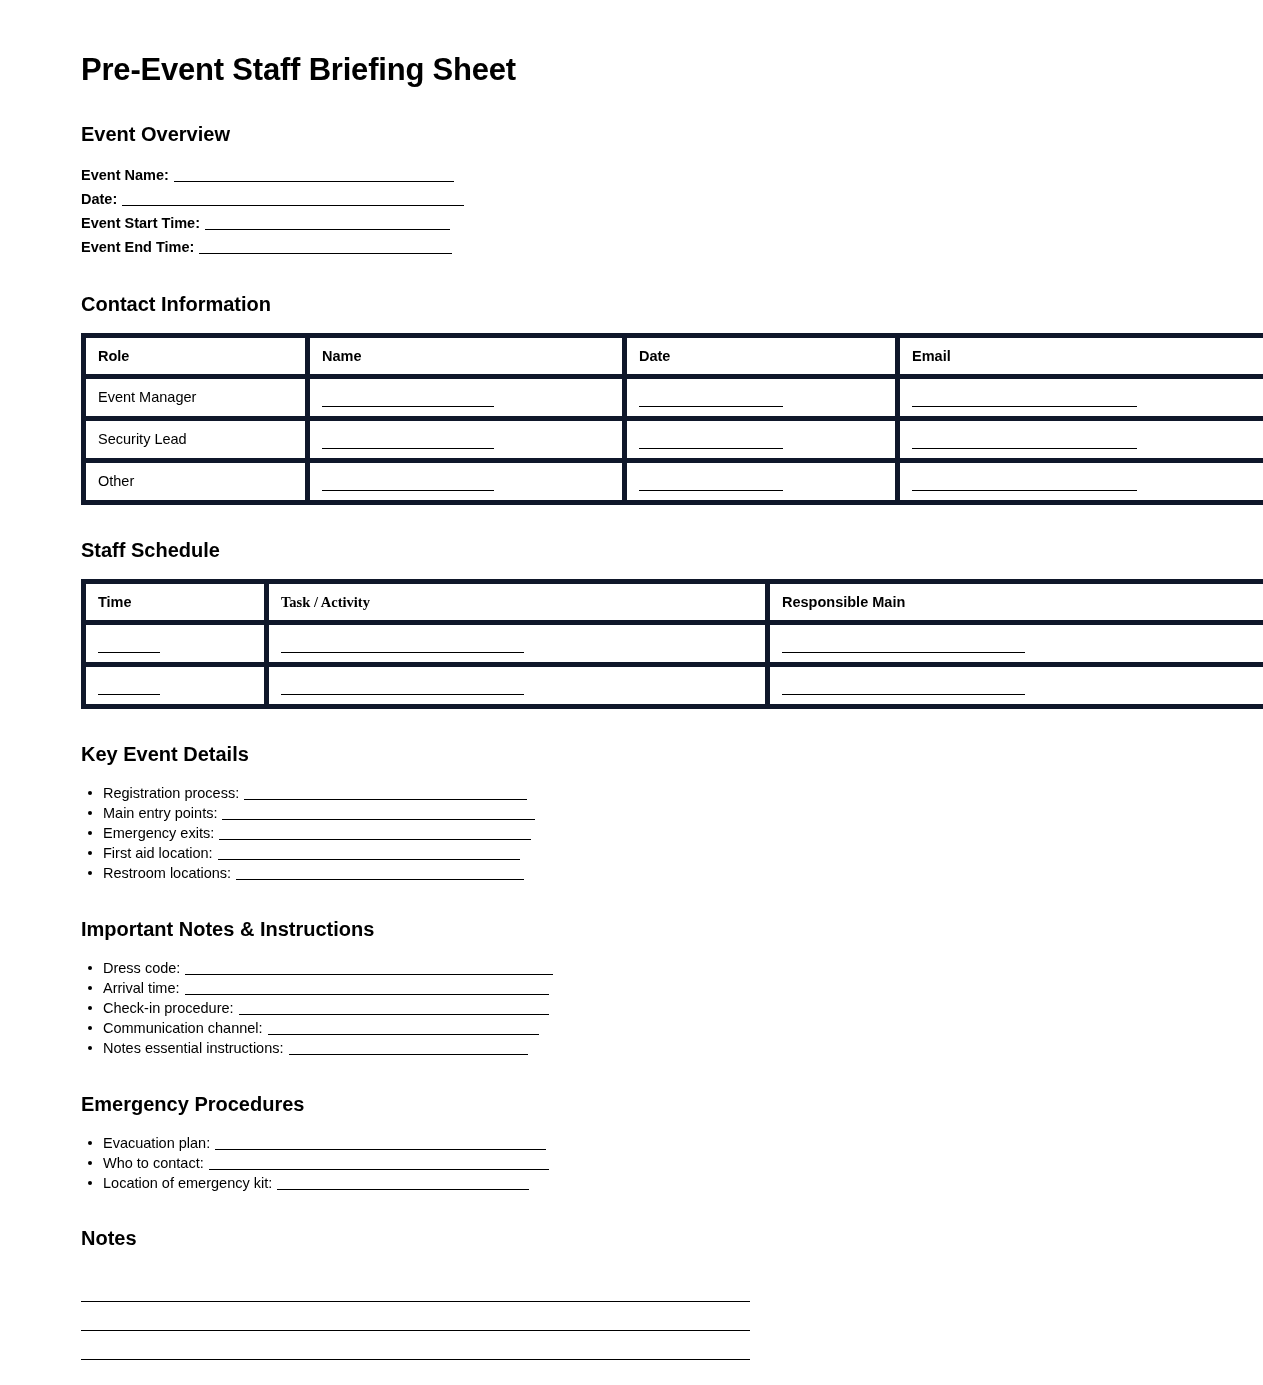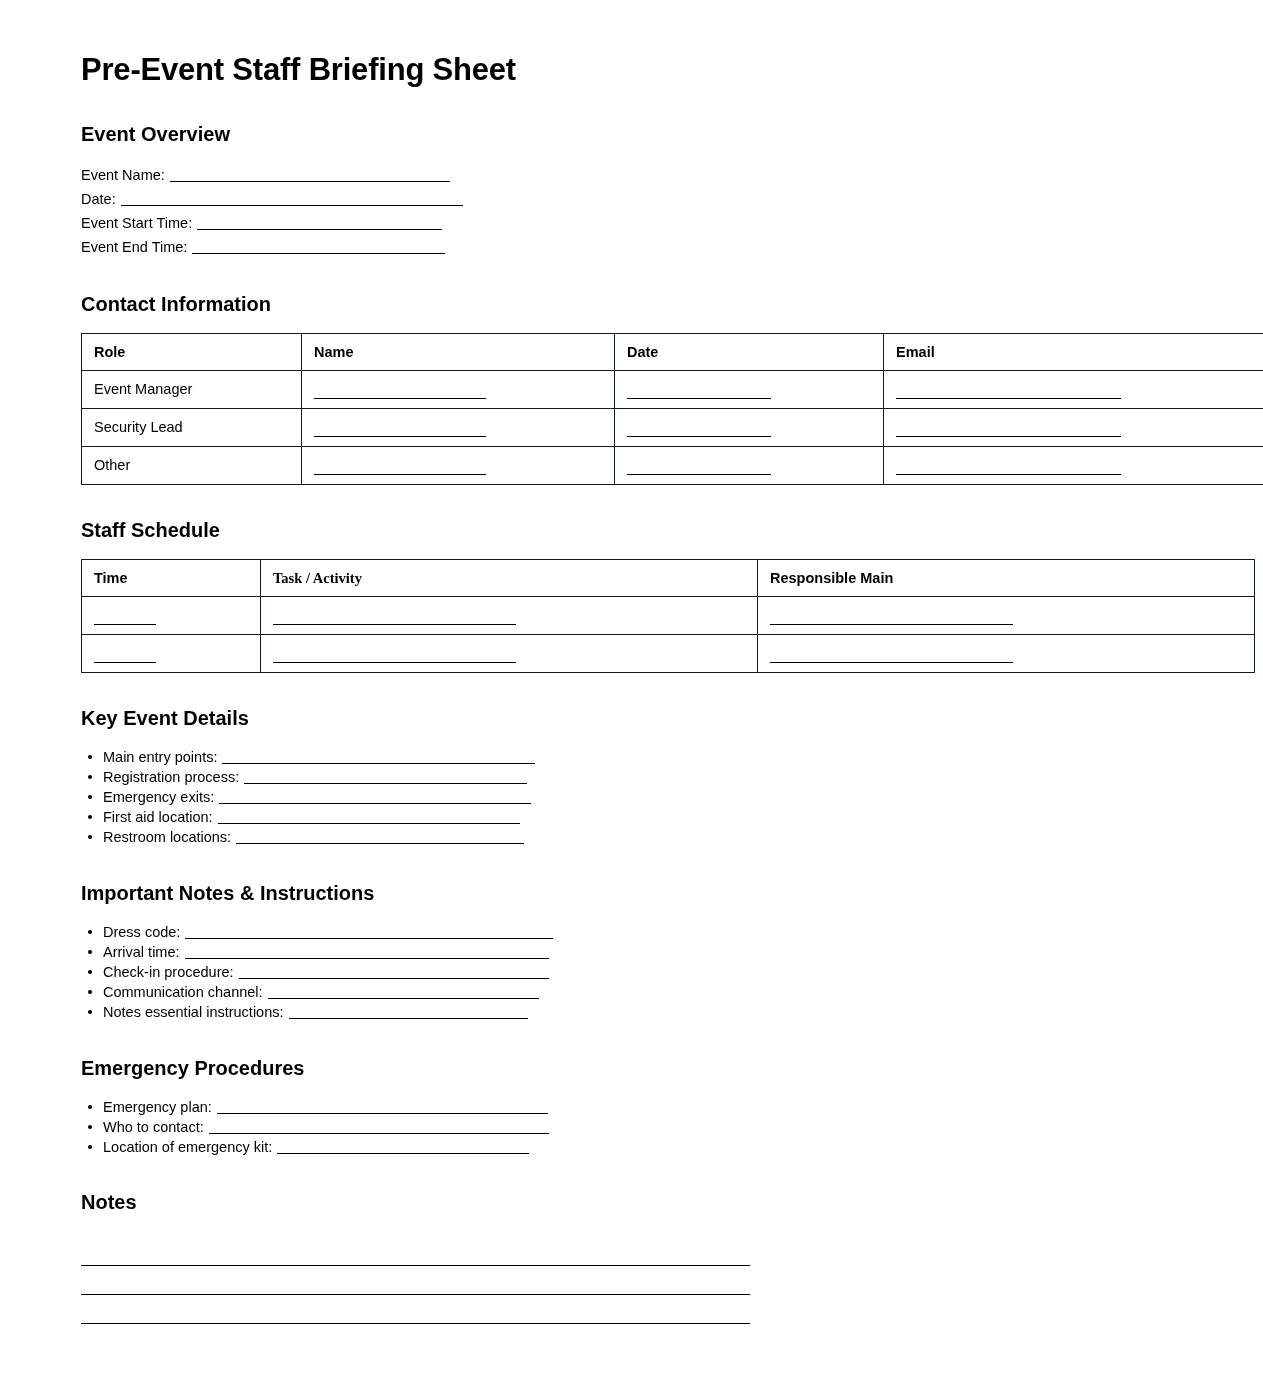--- a/index.html
+++ b/index.html
@@ -44,41 +44,41 @@
   .field-list {
     margin: 0;
     padding: 0;
   }
   .field-row {
     font-size: 14.5px;
     line-height: 24px;
     white-space: nowrap;
   }
   .field-label {
-    font-weight: normal;
+    font-weight: bold;
   }
   .field-rule {
     display: inline-block;
     vertical-align: baseline;
     border-bottom: 1.6px solid #000;
     height: 16px;
     margin-left: 5px;
     position: relative;
     top: 2px;
   }
 
   
   table.form-table {
     border-collapse: collapse;
     width: 1101px;
     table-layout: fixed;
   }
   table.form-table th,
   table.form-table td {
-    border: 1px solid #0f172a;
+    border: 5px solid #0f172a;
     text-align: left;
     vertical-align: top;
     padding: 9px 11px 9px 12px;
     font-size: 14.5px;
     line-height: 18px;
   }
   table.form-table th {
     font-weight: bold;
     height: 17px;
   }
@@ -248,43 +248,43 @@
               <span class="cell-rule" style="width: 243px;"></span>
             </td>
           </tr>
         </tbody>
     </table>
   </section>
 
   <section class="section">
     <h2 class="section-title">Key Event Details</h2>
     <ul class="bullets" id="key-details-list">
+        <li><span>Registration process:</span><span class="bullet-rule" style="width: 283px;"></span></li>
         <li><span>Main entry points:</span><span class="bullet-rule" style="width: 313px;"></span></li>
-        <li><span>Registration process:</span><span class="bullet-rule" style="width: 283px;"></span></li>
         <li><span>Emergency exits:</span><span class="bullet-rule" style="width: 312px;"></span></li>
         <li><span>First aid location:</span><span class="bullet-rule" style="width: 302px;"></span></li>
         <li><span>Restroom locations:</span><span class="bullet-rule" style="width: 288px;"></span></li>
       </ul>
   </section>
 
   <section class="section">
     <h2 class="section-title">Important Notes &amp; Instructions</h2>
     <ul class="bullets" id="important-notes-list">
         <li><span>Dress code:</span><span class="bullet-rule" style="width: 368px;"></span></li>
         <li><span>Arrival time:</span><span class="bullet-rule" style="width: 364px;"></span></li>
         <li><span>Check-in procedure:</span><span class="bullet-rule" style="width: 310px;"></span></li>
         <li><span>Communication channel:</span><span class="bullet-rule" style="width: 271px;"></span></li>
         <li><span>Notes essential instructions:</span><span class="bullet-rule" style="width: 239px;"></span></li>
       </ul>
   </section>
 
   <section class="section">
     <h2 class="section-title">Emergency Procedures</h2>
     <ul class="bullets" id="emergency-list">
-        <li><span>Emergency plan:</span><span class="bullet-rule" style="width: 331px;"></span></li>
+        <li><span>Evacuation plan:</span><span class="bullet-rule" style="width: 331px;"></span></li>
         <li><span>Who to contact:</span><span class="bullet-rule" style="width: 340px;"></span></li>
         <li><span>Location of emergency kit:</span><span class="bullet-rule" style="width: 252px;"></span></li>
       </ul>
   </section>
 
   <section class="section">
     <h2 class="section-title">Notes</h2>
     <div class="notes-lines" id="notes-lines">
         <div class="notes-line"></div>
         <div class="notes-line"></div>

